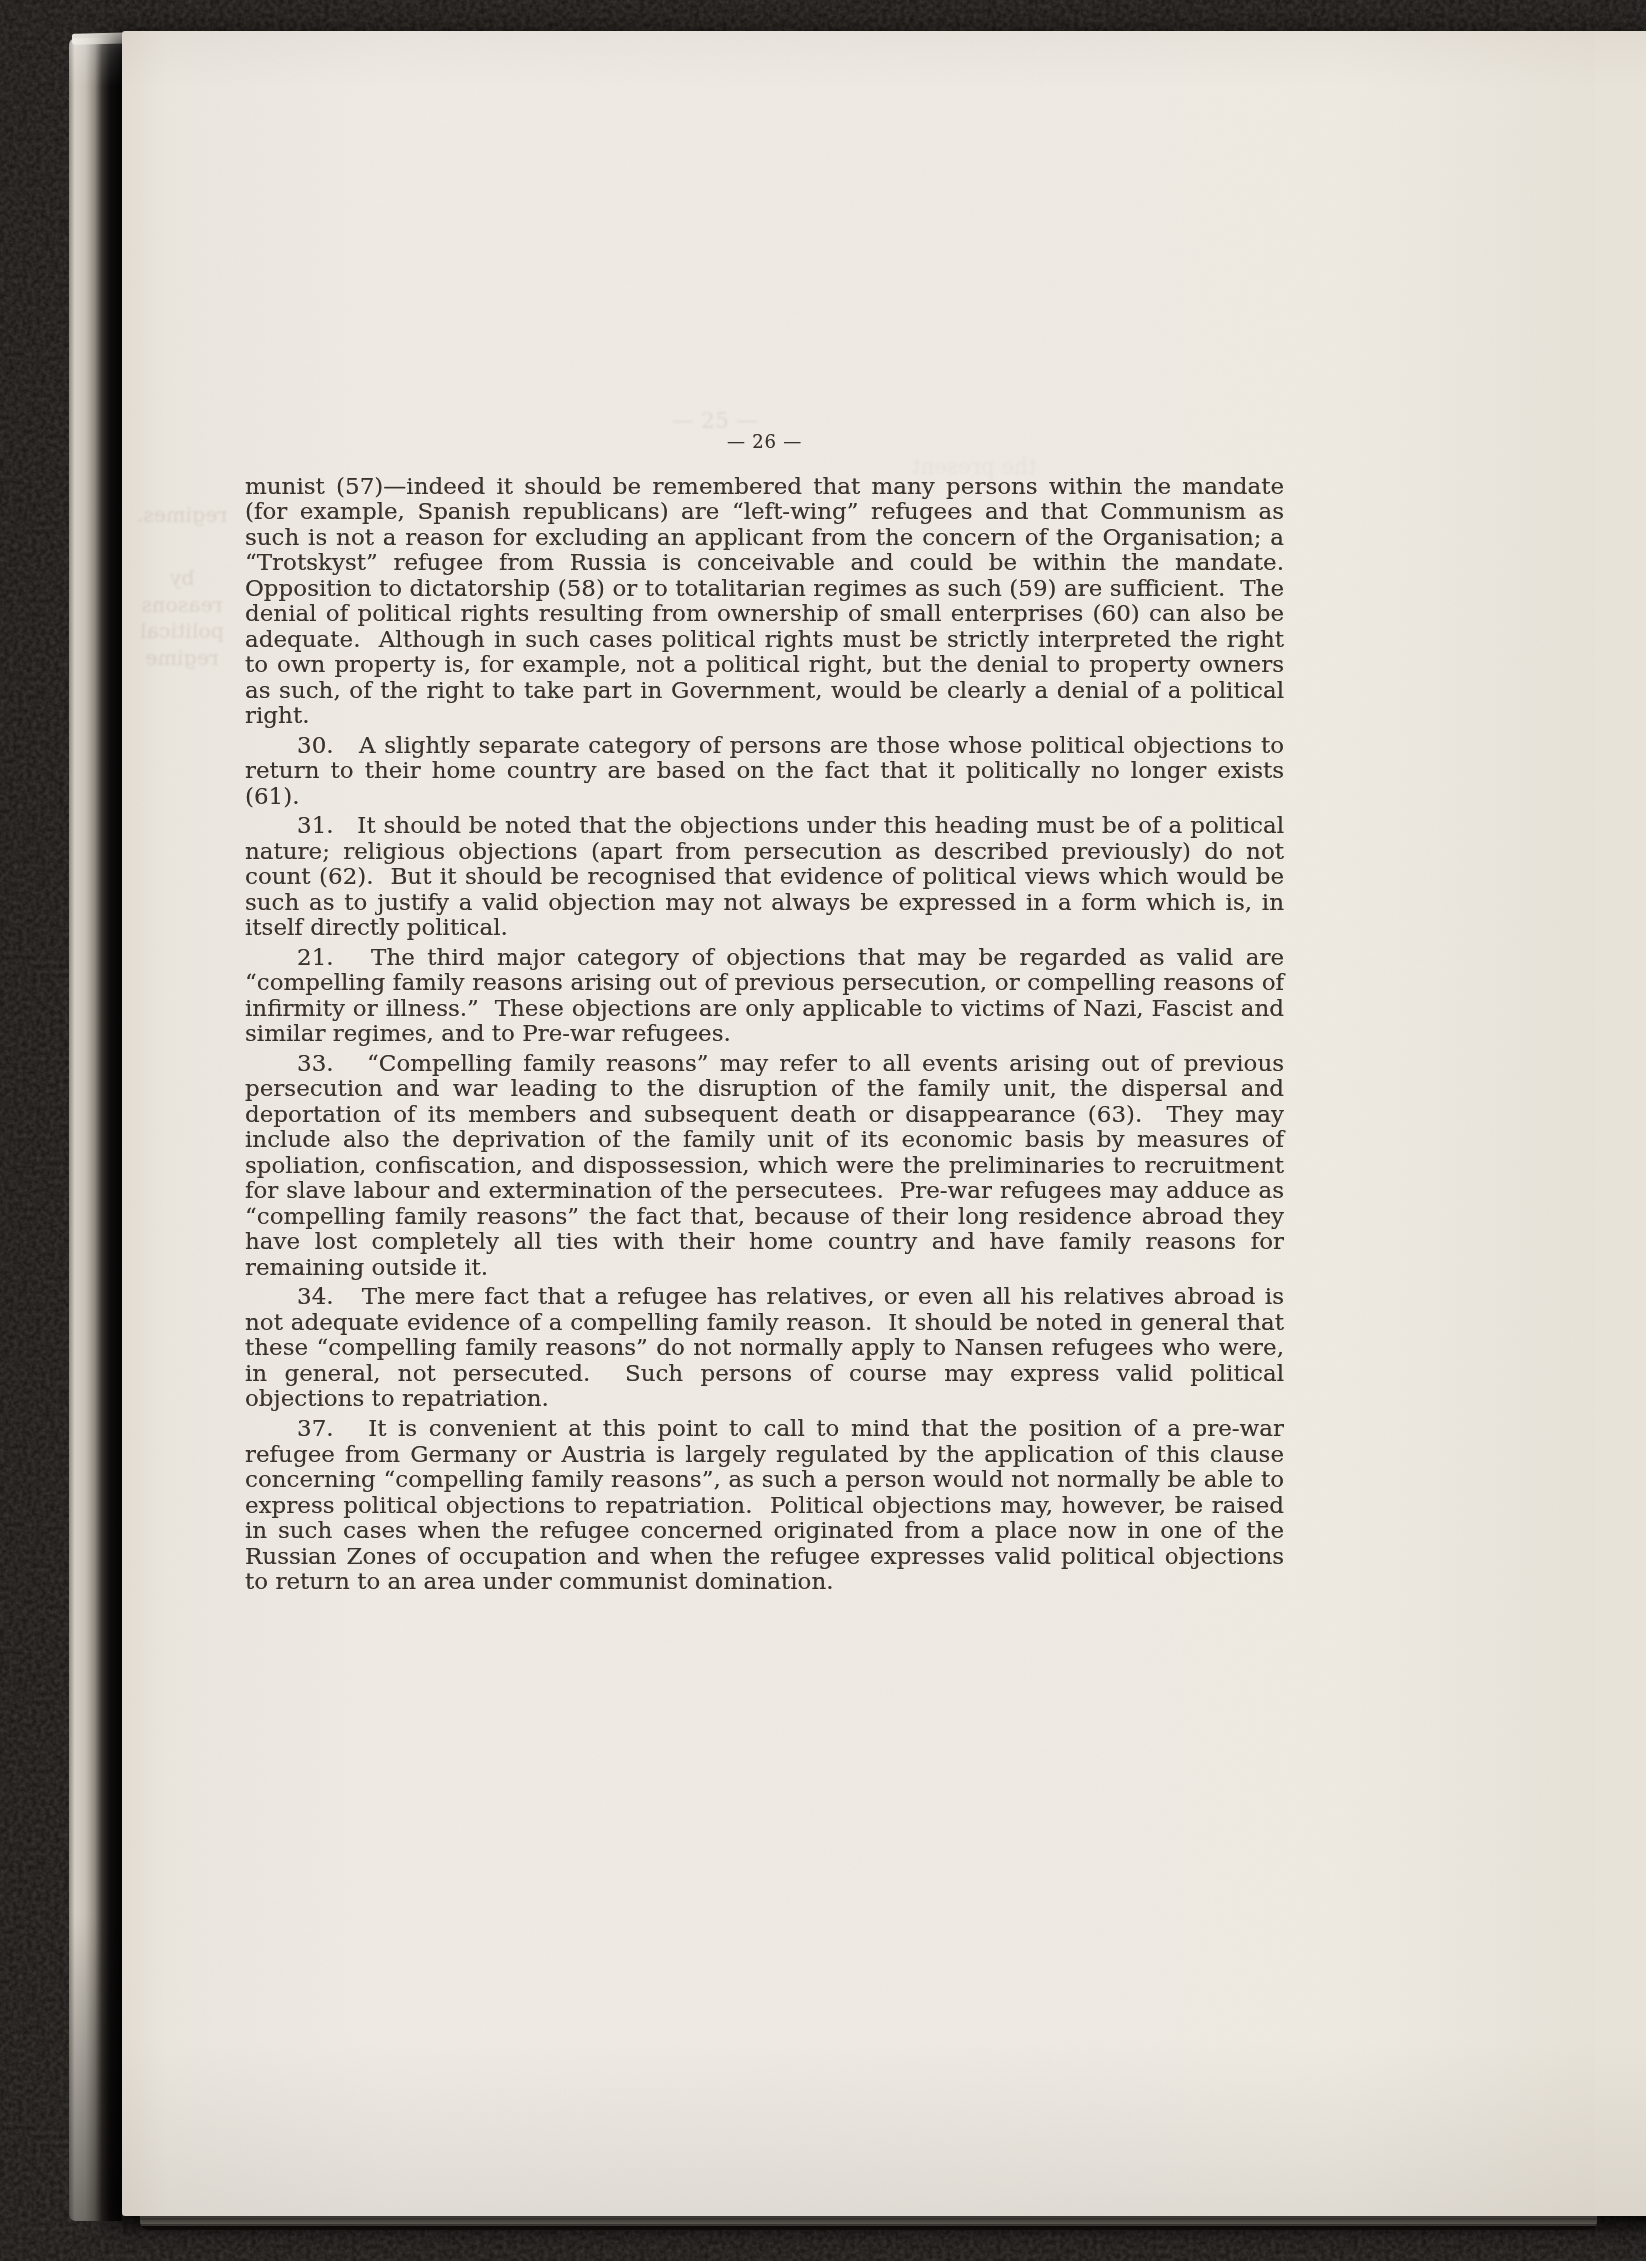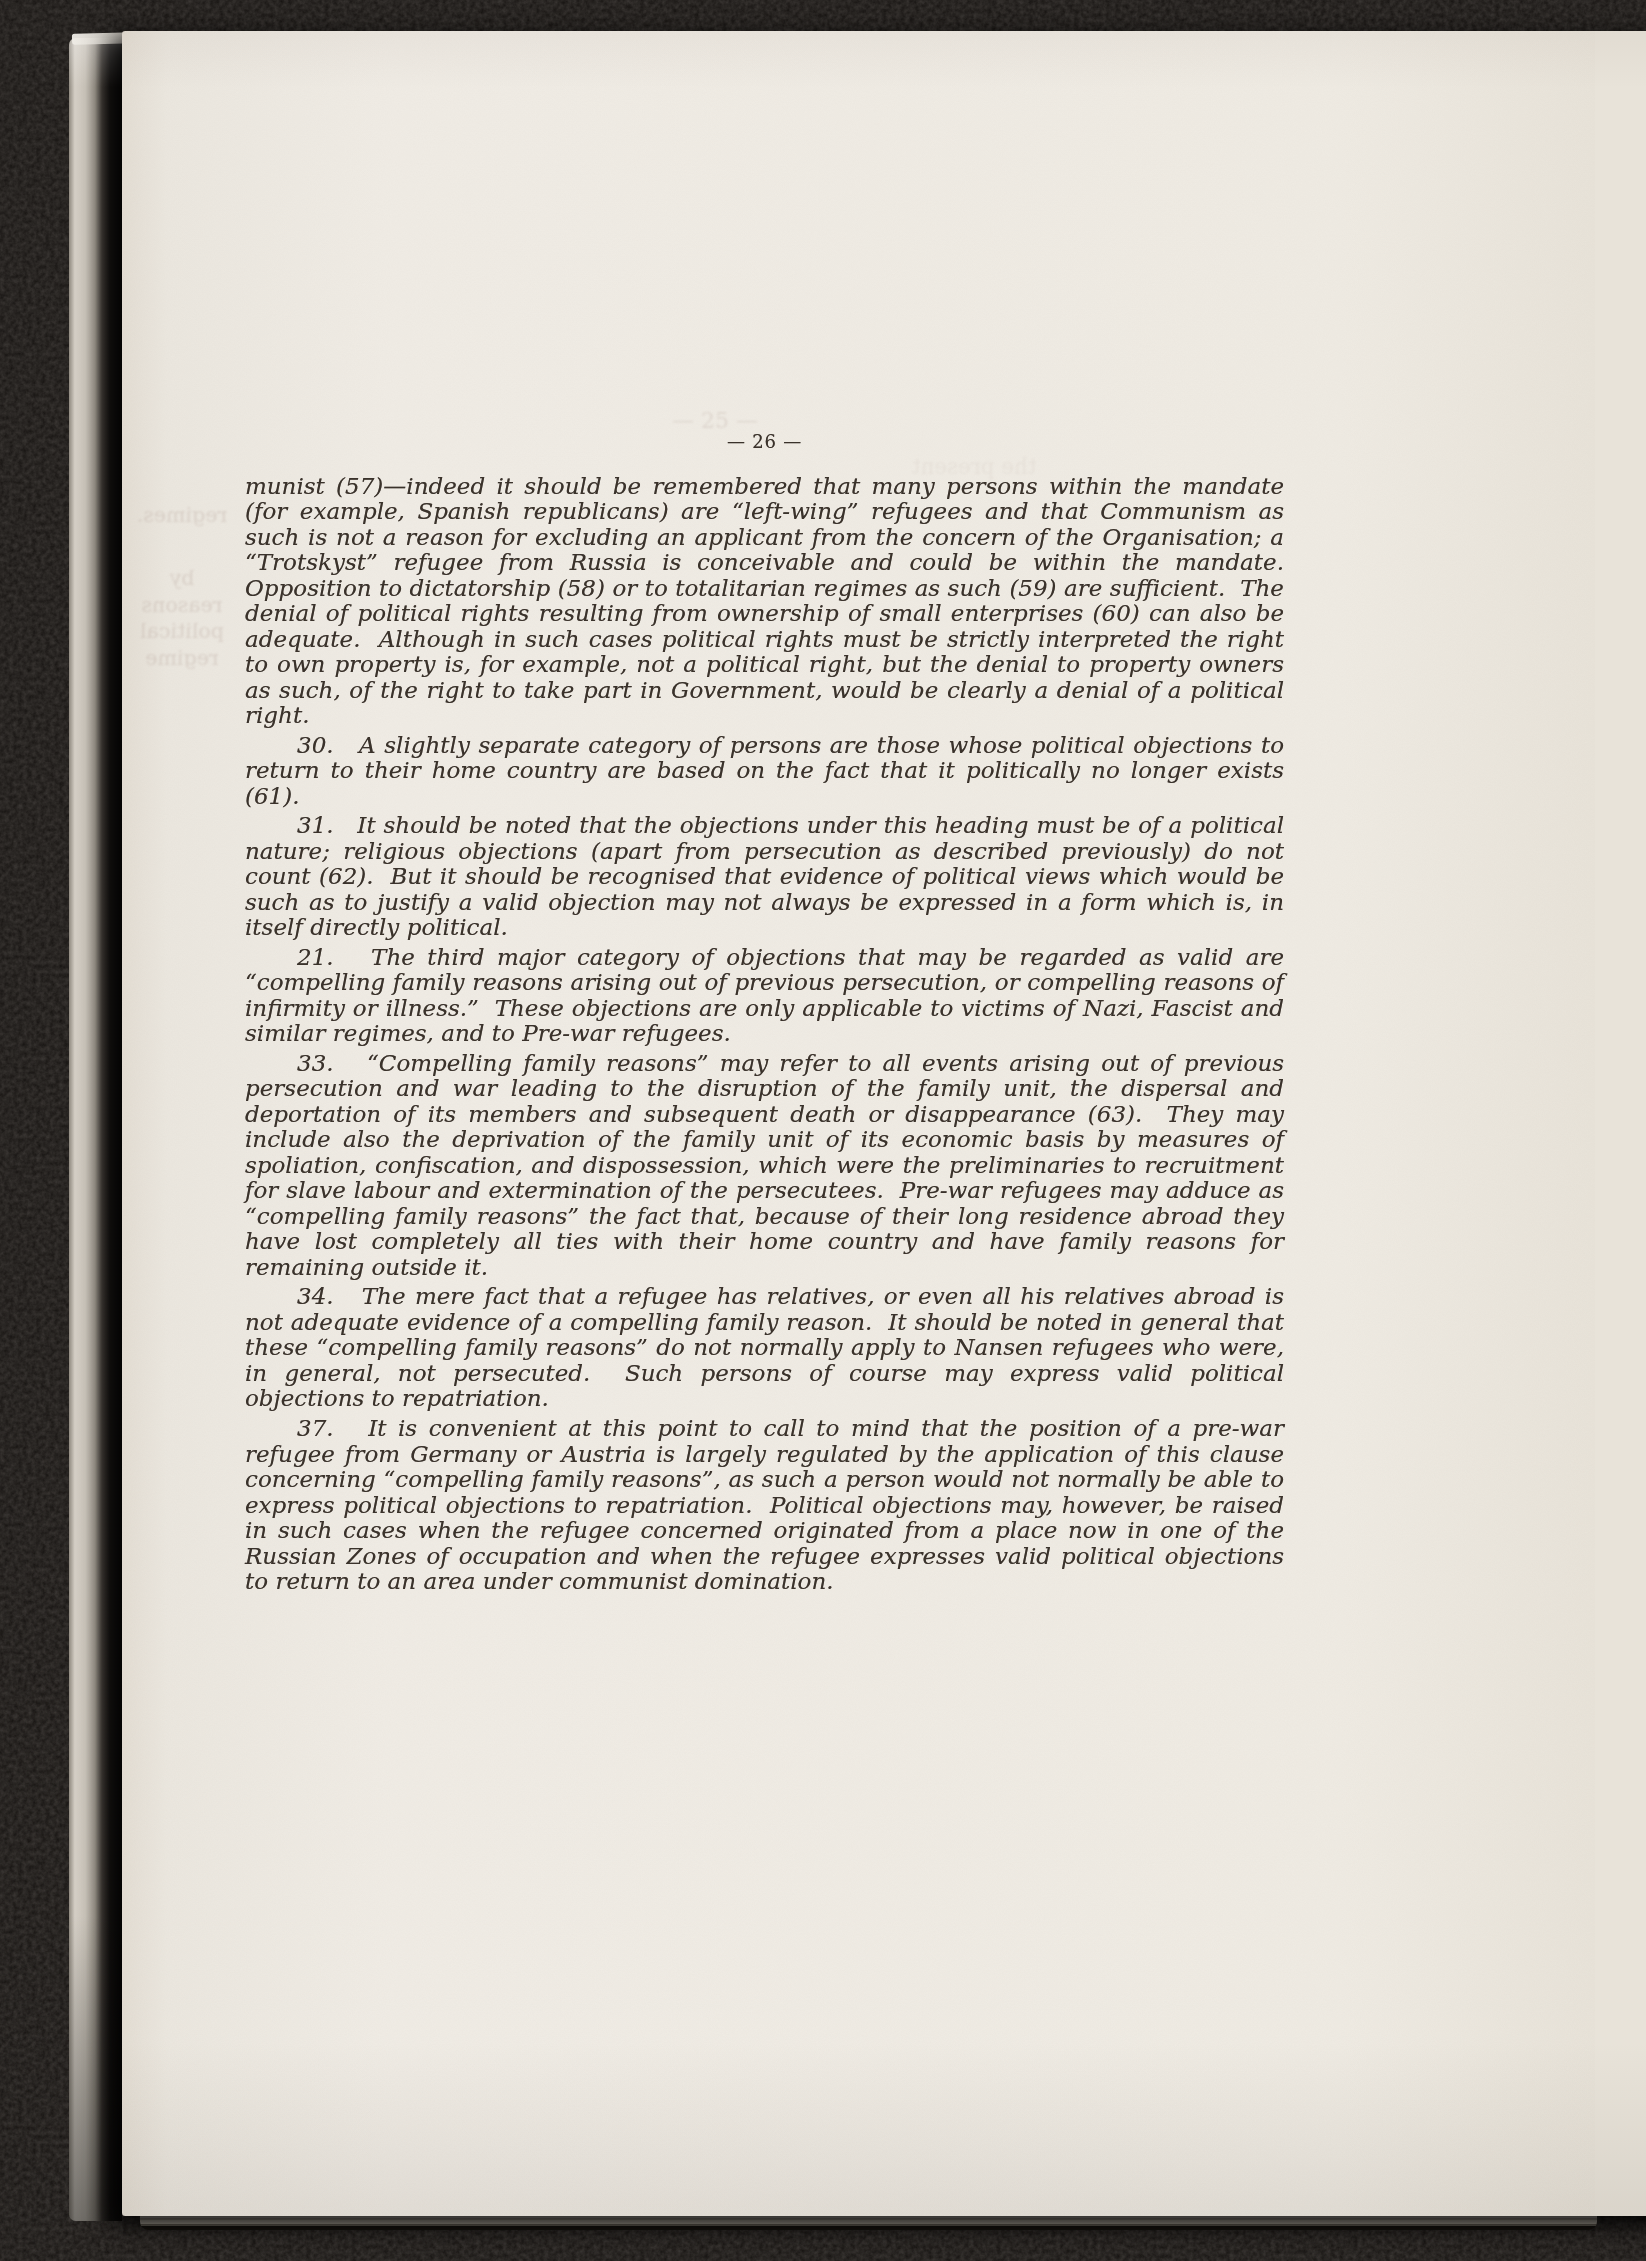--- a/index.html
+++ b/index.html
@@ -64,21 +64,20 @@
   .page-number {
     text-align: center;
     font-size: 18px;
     letter-spacing: 0.8px;
     margin: 0 0 19px 0;
   }
   .content p {
     margin: 0;
     text-align: justify;
     white-space: pre-wrap;
-    font-style: italic;
   }
   .content p.num { text-indent: 52px; margin-top: 4.1px; }
 
   
   .ghost { position: absolute; color: #a8948b; pointer-events: none; }
   .ghost-pagenum {
     left: 445px; top: 377px; width: 296px;
     text-align: center; font-size: 22px;
     opacity: .22; filter: blur(0.8px);
   }

